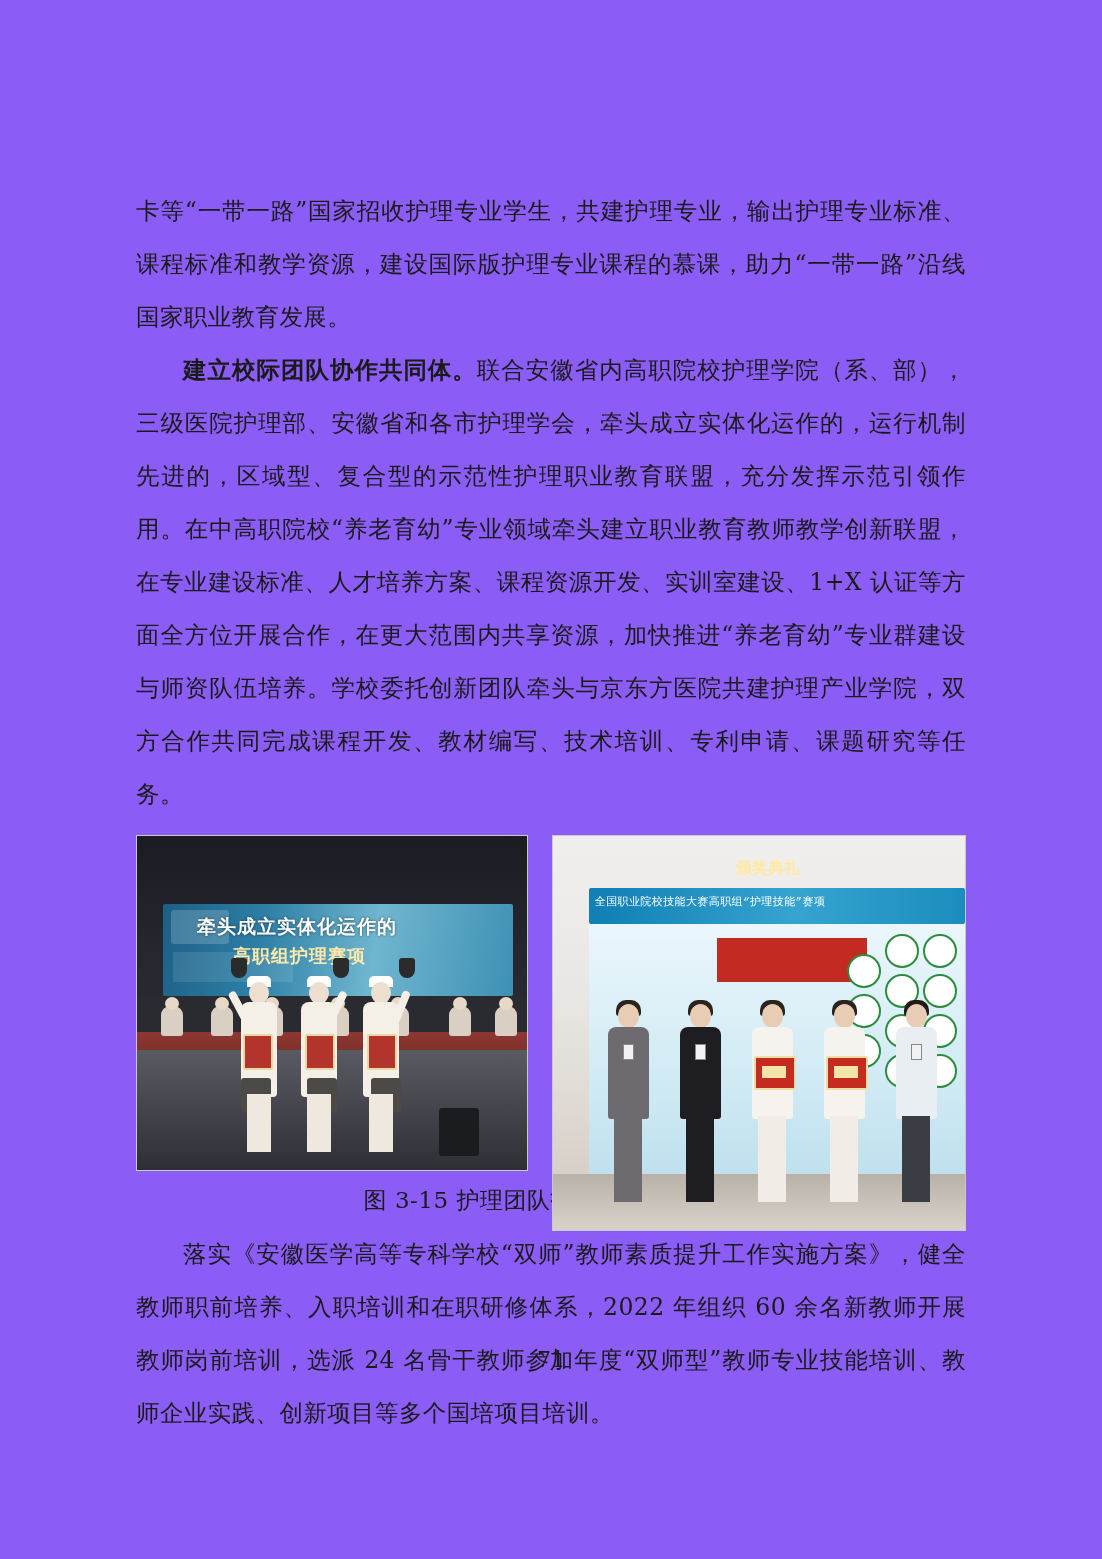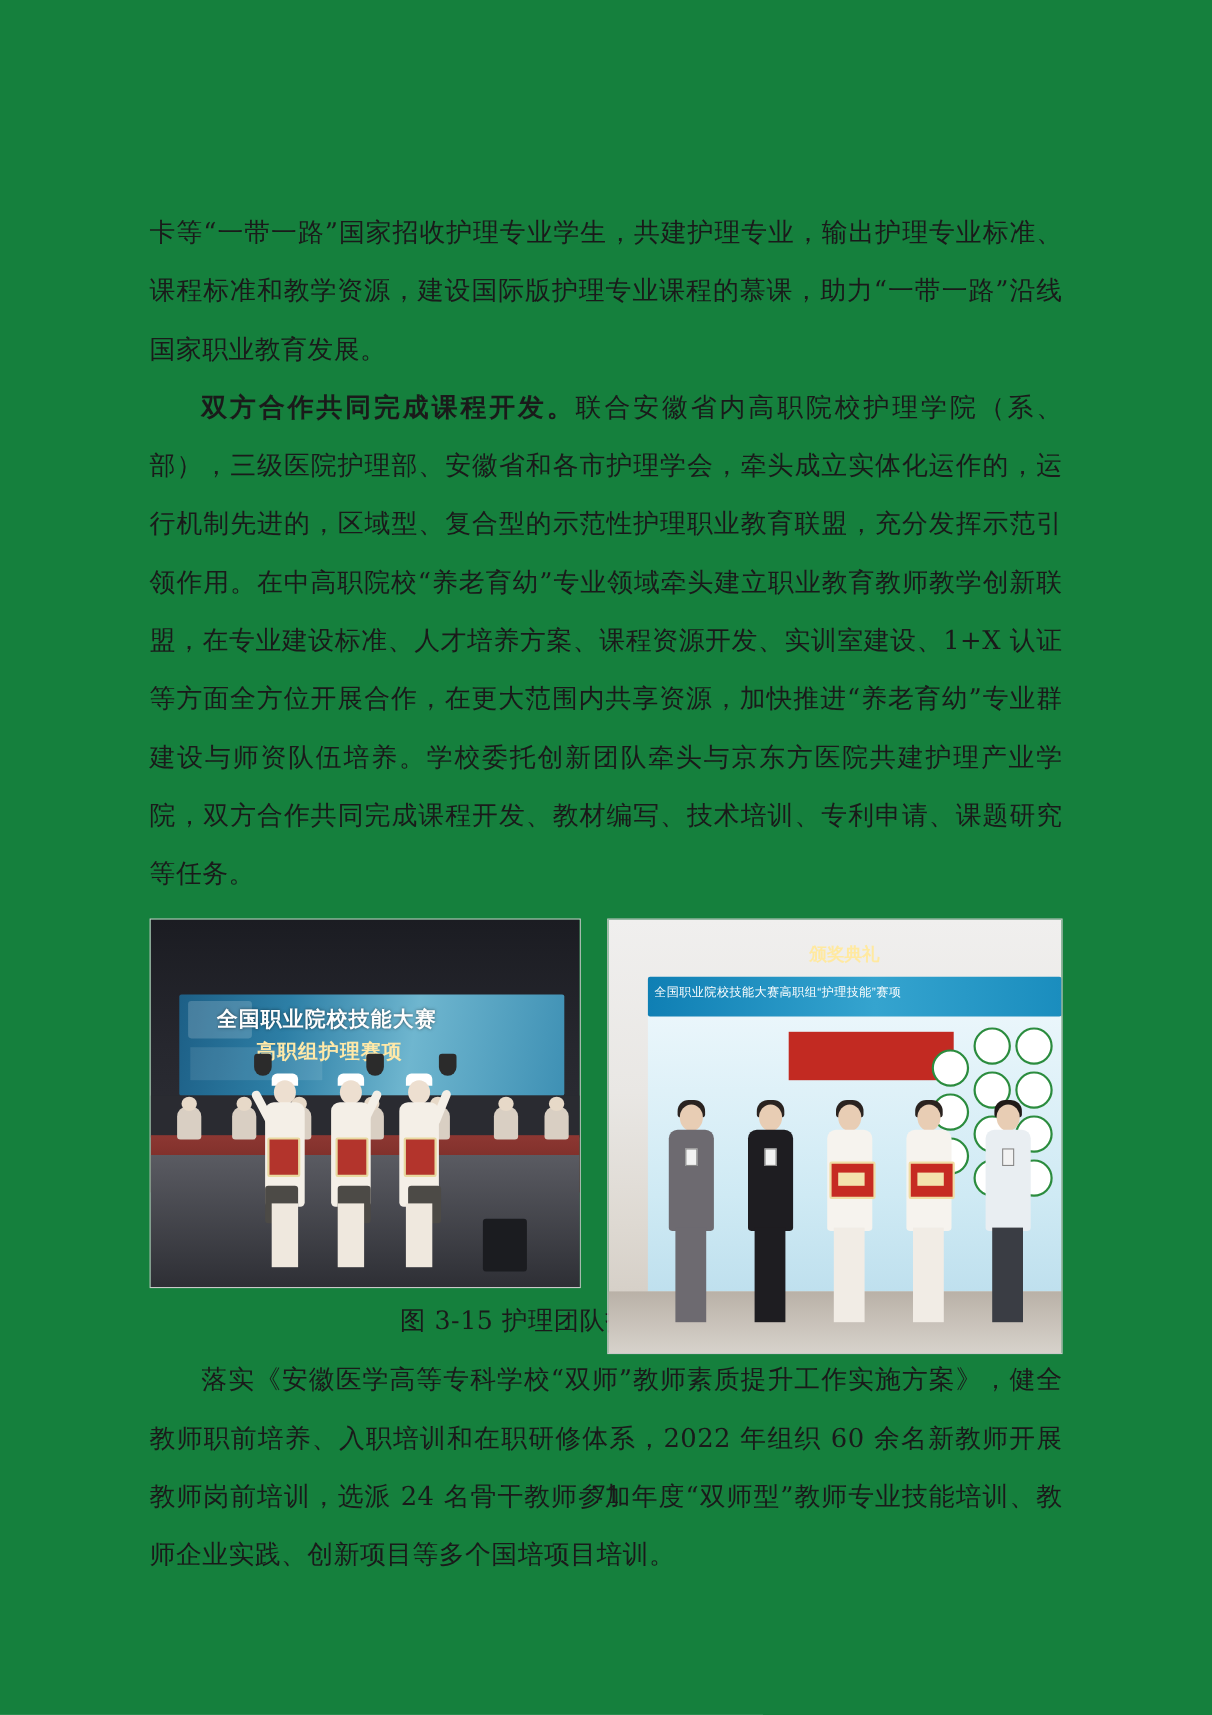--- a/index.html
+++ b/index.html
@@ -4,21 +4,21 @@
 <style>
   html, body {
     margin: 0;
     padding: 0;
     background: #ffffff;
   }
   .page {
     position: relative;
     width: 1102px;
     height: 1559px;
-    background: #15803d;
+    background: #8b5cf6;
     font-family: "DejaVu Serif", "Liberation Serif", serif;
     overflow: hidden;
   }
   .content {
     position: absolute;
     left: 136px;
     top: 185px;
     width: 830px;
   }
   p.body-par {
@@ -152,21 +152,21 @@
     background: linear-gradient(#f0efee 0%, #e9e7e4 40%, #ded9d2 70%, #cfc8bf 100%);
   }
   .ph2-banner {
     position: absolute; left: 36px; top: 52px; width: 376px; height: 36px;
     background: linear-gradient(90deg, #0f7fb4, #35a4cf 55%, #1a8dbe);
     border-radius: 2px;
   }
   .ph2-banner-text {
     position: absolute; left: 42px; top: 58px; width: 366px;
     font-size: 11px; color: #ffffff; letter-spacing: .4px; white-space: nowrap;
-    overflow: hidden; font-family: Liberation Sans, sans-serif;
+    overflow: hidden; font-family: Liberation Mono, monospace;
   }
   .ph2-board {
     position: absolute; left: 36px; top: 88px; right: 0; bottom: 56px;
     background: linear-gradient(#eaf6fb, #cfeaf4 65%, #bfe0ee);
   }
   .ph2-red {
     position: absolute; left: 128px; top: 14px; width: 150px; height: 44px;
     background: #c22a22;
   }
   .ph2-red-text {
@@ -240,31 +240,31 @@
   }
 </style>
 </head>
 <body>
 
 <div class="page">
   <div class="content">
 
     <p class="body-par">卡等“一带一路”国家招收护理专业学生，共建护理专业，输出护理专业标准、课程标准和教学资源，建设国际版护理专业课程的慕课，助力“一带一路”沿线国家职业教育发展。</p>
 
-    <p class="body-par indent"><span class="bold-lead">双方合作共同完成课程开发。</span><span>联合安徽省内高职院校护理学院（系、部），三级医院护理部、安徽省和各市护理学会，牵头成立实体化运作的，运行机制先进的，区域型、复合型的示范性护理职业教育联盟，充分发挥示范引领作用。在中高职院校“养老育幼”专业领域牵头建立职业教育教师教学创新联盟，在专业建设标准、人才培养方案、课程资源开发、实训室建设、1+X 认证等方面全方位开展合作，在更大范围内共享资源，加快推进“养老育幼”专业群建设与师资队伍培养。学校委托创新团队牵头与京东方医院共建护理产业学院，双方合作共同完成课程开发、教材编写、技术培训、专利申请、课题研究等任务。</span></p>
+    <p class="body-par indent"><span class="bold-lead">建立校际团队协作共同体。</span><span>联合安徽省内高职院校护理学院（系、部），三级医院护理部、安徽省和各市护理学会，牵头成立实体化运作的，运行机制先进的，区域型、复合型的示范性护理职业教育联盟，充分发挥示范引领作用。在中高职院校“养老育幼”专业领域牵头建立职业教育教师教学创新联盟，在专业建设标准、人才培养方案、课程资源开发、实训室建设、1+X 认证等方面全方位开展合作，在更大范围内共享资源，加快推进“养老育幼”专业群建设与师资队伍培养。学校委托创新团队牵头与京东方医院共建护理产业学院，双方合作共同完成课程开发、教材编写、技术培训、专利申请、课题研究等任务。</span></p>
 
     <div class="figure-block">
       <div class="figure-row">
 
         <div class="photo photo-left">
           <div class="ph1-bg"></div>
           <div class="ph1-screen"></div>
           <div class="ph1-screen-badge"></div>
           <div class="ph1-screen-sub"></div>
-          <div class="ph1-screen-text">全国职业院校技能大赛</div>
+          <div class="ph1-screen-text">牵头成立实体化运作的</div>
           <div class="ph1-screen-text2">高职组护理赛项</div>
           <div class="ph1-panel"></div>
           <div class="ph1-table"></div>
           <div class="judge" style="left:24px;"></div>
           <div class="judge" style="left:74px;"></div>
           <div class="judge" style="left:124px;"></div>
           <div class="judge" style="left:190px;"></div>
           <div class="judge" style="left:250px;"></div>
           <div class="judge" style="left:312px;"></div>
           <div class="judge" style="left:358px;"></div>

